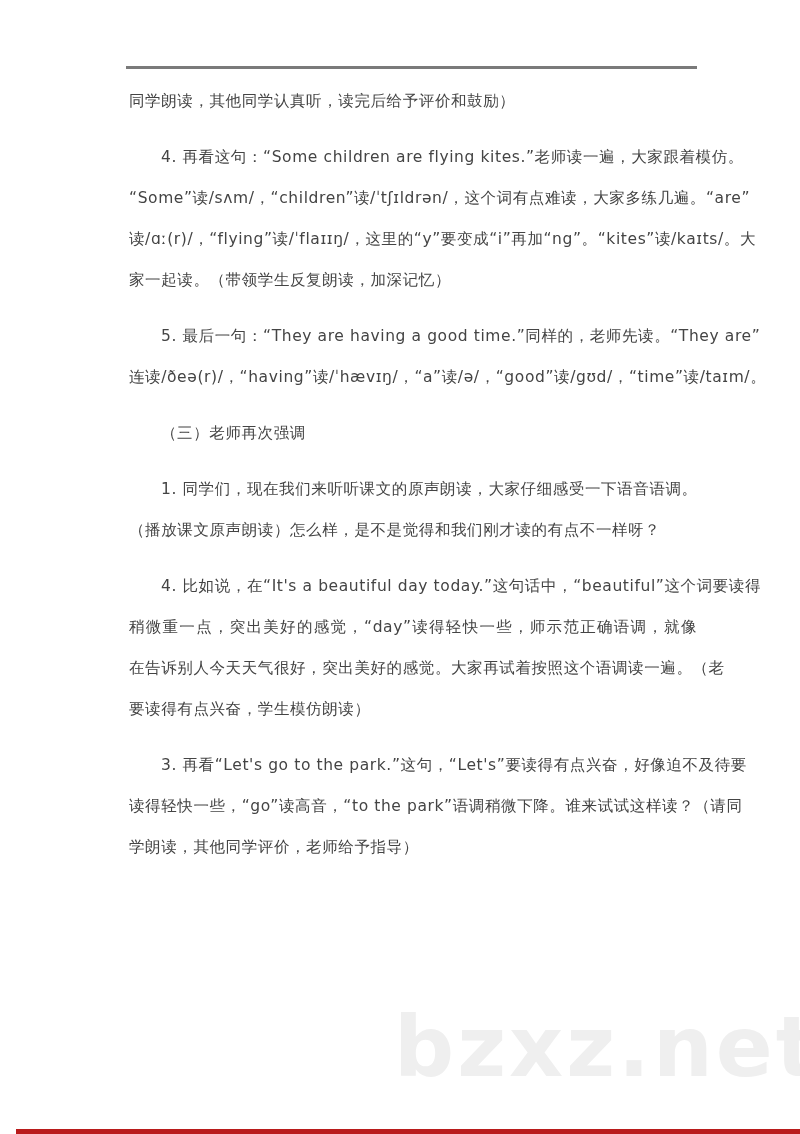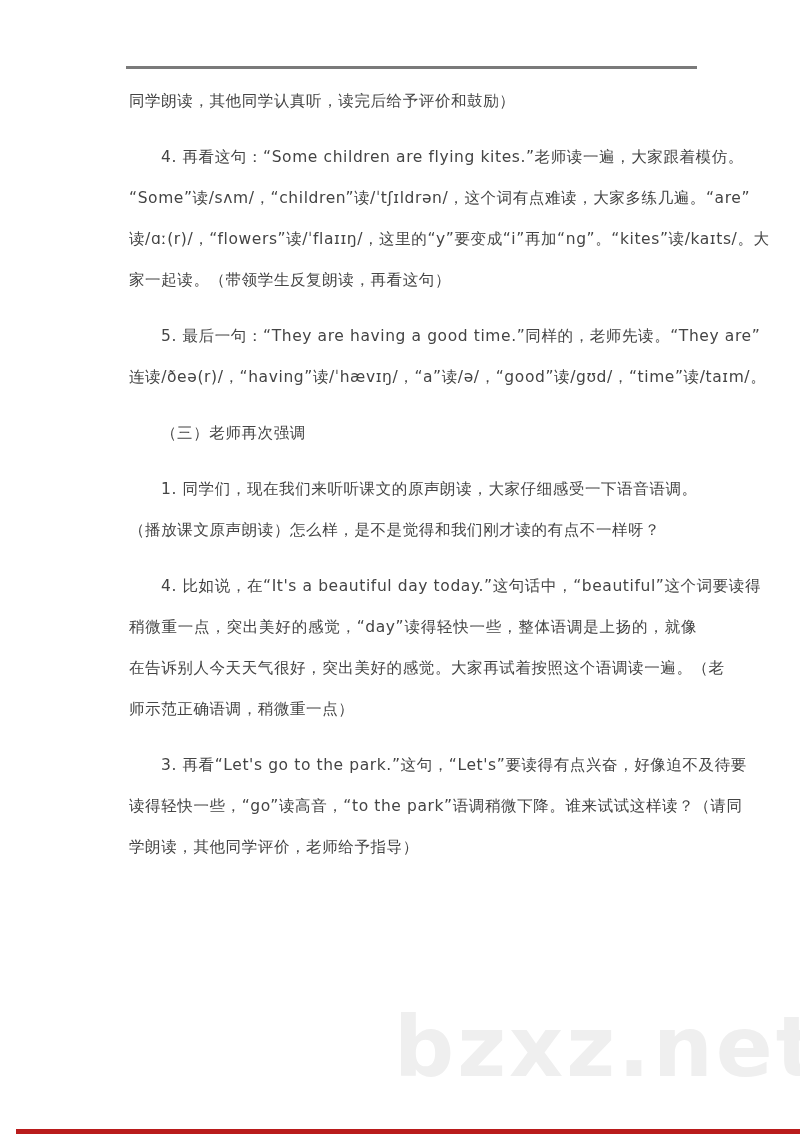--- a/index.html
+++ b/index.html
@@ -41,39 +41,39 @@
 <div class="page">
   <div class="header-rule"></div>
 
   <div class="content">
 
     <div class="line last">同学朗读，其他同学认真听，读完后给予评价和鼓励）</div>
     <div class="gap"></div>
 
     <div class="line indent">4. 再看这句：“Some children are flying kites.”老师读一遍，大家跟着模仿。</div>
     <div class="line">“Some”读/sʌm/，“children”读/ˈtʃɪldrən/，这个词有点难读，大家多练几遍。“are”</div>
-    <div class="line">读/ɑː(r)/，“flowers”读/ˈflaɪɪŋ/，这里的“y”要变成“i”再加“ng”。“kites”读/kaɪts/。大</div>
-    <div class="line last">家一起读。（带领学生反复朗读，再看这句）</div>
+    <div class="line">读/ɑː(r)/，“flying”读/ˈflaɪɪŋ/，这里的“y”要变成“i”再加“ng”。“kites”读/kaɪts/。大</div>
+    <div class="line last">家一起读。（带领学生反复朗读，加深记忆）</div>
     <div class="gap"></div>
 
     <div class="line indent">5. 最后一句：“They are having a good time.”同样的，老师先读。“They are”</div>
     <div class="line">连读/ðeə(r)/，“having”读/ˈhævɪŋ/，“a”读/ə/，“good”读/gʊd/，“time”读/taɪm/。</div>
     <div class="gap"></div>
 
     <div class="line last indent">（三）老师再次强调</div>
     <div class="gap"></div>
 
     <div class="line indent">1. 同学们，现在我们来听听课文的原声朗读，大家仔细感受一下语音语调。</div>
     <div class="line last">（播放课文原声朗读）怎么样，是不是觉得和我们刚才读的有点不一样呀？</div>
     <div class="gap"></div>
 
     <div class="line indent">4. 比如说，在“It's a beautiful day today.”这句话中，“beautiful”这个词要读得</div>
-    <div class="line">稍微重一点，突出美好的感觉，“day”读得轻快一些，整体语调是上扬的，就像</div>
+    <div class="line">稍微重一点，突出美好的感觉，“day”读得轻快一些，师示范正确语调，就像</div>
     <div class="line">在告诉别人今天天气很好，突出美好的感觉。大家再试着按照这个语调读一遍。（老</div>
-    <div class="line last">师示范正确语调，稍微重一点）</div>
+    <div class="line last">要读得有点兴奋，学生模仿朗读）</div>
     <div class="gap"></div>
 
     <div class="line indent">3. 再看“Let's go to the park.”这句，“Let's”要读得有点兴奋，好像迫不及待要</div>
     <div class="line">读得轻快一些，“go”读高音，“to the park”语调稍微下降。谁来试试这样读？（请同</div>
     <div class="line last">学朗读，其他同学评价，老师给予指导）</div>
     <div class="gap"></div>
 
   </div>
 
   <div class="watermark">bzxz.net</div>

